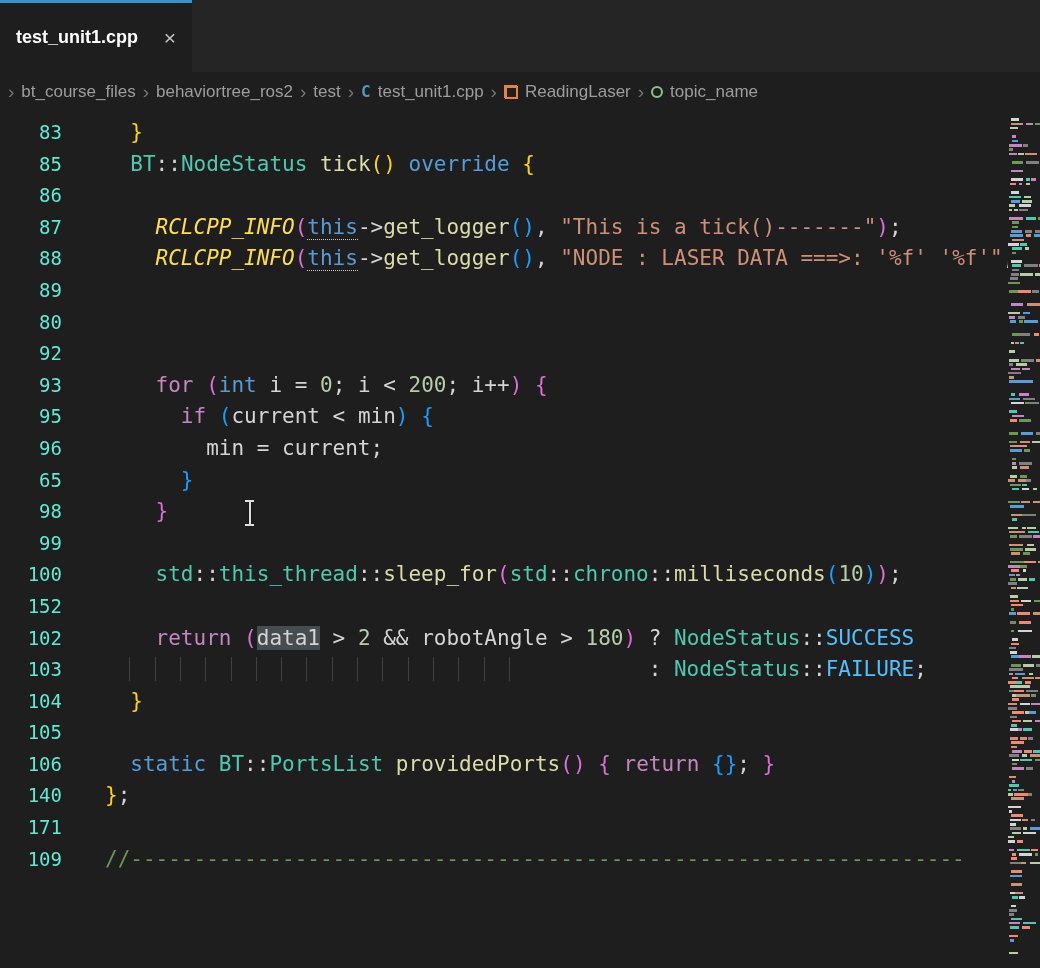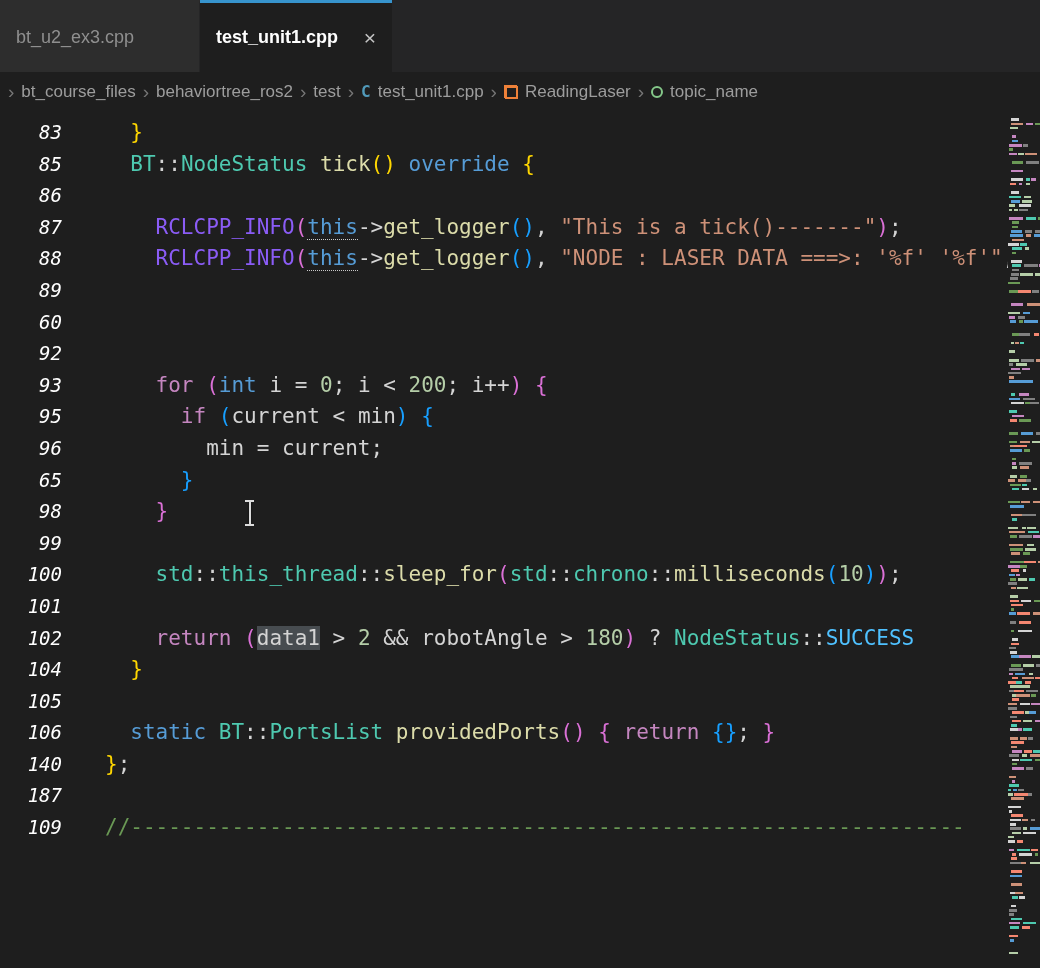--- a/index.html
+++ b/index.html
@@ -35,31 +35,31 @@
   .ic-cpp { color:#519aba; font-weight:bold; font-size:16px; font-family:"DejaVu Sans Mono", monospace; line-height:1; }
   .ic-class { position:relative; width:14px; height:14px; }
   .ic-class::before { content:""; position:absolute; left:0; top:0; width:9px; height:9px; border:2px solid #ee8139; }
   .ic-class::after  { content:""; position:absolute; right:0; bottom:0; width:9px; height:9px; border:2px solid #ee8139; background:#1e1e1e; }
   .ic-field { width:12px; height:12px; border:2px solid #84c889; border-radius:50%; }
 
   
   .editor { position:relative; height:856px; background:#1e1e1e; overflow:hidden; }
   .code { padding-top:5px; font-size:21px; }
   .line { display:flex; height:31.6px; line-height:31.6px; white-space:pre; }
-  .ln { flex:0 0 62px; text-align:right; color:#ffffff; font-size:19px;font-style:italic; }
+  .ln { flex:0 0 62px; text-align:right; color:#5eead4; font-size:19px; }
   .ltext { padding-left:43px; }
 
   .tk-tx { color:#d4d4d4; }
   .tk-kw { color:#c586c0; }
   .tk-ty { color:#569cd6; }
   .tk-cl { color:#4ec9b0; }
   .tk-fn { color:#dcdcaa; }
   .tk-st { color:#ce9178; }
   .tk-nu { color:#b5cea8; }
-  .tk-mc { color:#8b5cf6; }
+  .tk-mc { color:#fde047;font-style:italic; }
   .tk-cm { color:#6a9955; }
   .tk-en { color:#4fc1ff; }
   .tk-b1 { color:#ffd700; }
   .tk-b2 { color:#da70d6; }
   .tk-b3 { color:#179fff; }
   .tk-hl { background:#474c50; }
   .tk-ul { border-bottom:1px dotted #c9c9c9; }
   .tk-wsg {
     background-repeat:no-repeat;
     background-image:repeating-linear-gradient(to right, transparent 0 24.3px, #404040 24.3px 25.3px);
@@ -83,23 +83,20 @@
   }
   .ibeam::after {
     content:""; position:absolute; left:2px; right:2px; top:0; bottom:0;
     border-top:2px solid #dcdcdc; border-bottom:2px solid #dcdcdc;
   }
 </style>
 </head>
 <body>
 
 <div class="tabbar">
-  <div class="tab inactive">
-    <span>bt_u2_ex3.cpp</span>
-  </div>
   <div class="tab active">
     <span>test_unit1.cpp</span>
     <span class="tab-close">×</span>
   </div>
 </div>
 
 <div class="breadcrumb">
   <span class="bc-sep">›</span>
   <span class="bc-item">
     <span>bt_course_files</span>
@@ -130,36 +127,37 @@
 </div>
 
 <div class="editor">
   <div class="code">
       <div class="line"><span class="ln">83</span><span class="ltext"><span class="tk-tx">  </span><span class="tk-b1">}</span></span></div>
       <div class="line"><span class="ln">85</span><span class="ltext"><span class="tk-tx">  </span><span class="tk-cl">BT</span><span class="tk-tx">::</span><span class="tk-cl">NodeStatus</span><span class="tk-tx"> </span><span class="tk-fn">tick</span><span class="tk-b1">()</span><span class="tk-tx"> </span><span class="tk-ty">override</span><span class="tk-tx"> </span><span class="tk-b1">{</span></span></div>
       <div class="line"><span class="ln">86</span><span class="ltext"></span></div>
       <div class="line"><span class="ln">87</span><span class="ltext"><span class="tk-tx">    </span><span class="tk-mc">RCLCPP_INFO</span><span class="tk-b2">(</span><span class="tk-ty tk-ul">this</span><span class="tk-tx">-&gt;</span><span class="tk-fn">get_logger</span><span class="tk-b3">()</span><span class="tk-tx">, </span><span class="tk-st">"This is a tick()-------"</span><span class="tk-b2">)</span><span class="tk-tx">;</span></span></div>
       <div class="line"><span class="ln">88</span><span class="ltext"><span class="tk-tx">    </span><span class="tk-mc">RCLCPP_INFO</span><span class="tk-b2">(</span><span class="tk-ty tk-ul">this</span><span class="tk-tx">-&gt;</span><span class="tk-fn">get_logger</span><span class="tk-b3">()</span><span class="tk-tx">, </span><span class="tk-st">"NODE : LASER DATA ===&gt;: '%f' '%f'"</span><span class="tk-tx">, data1,</span></span></div>
       <div class="line"><span class="ln">89</span></div>
-      <div class="line"><span class="ln">60</span><span class="ltext"></span></div>
+      <div class="line"><span class="ln">80</span><span class="ltext"></span></div>
       <div class="line"><span class="ln">92</span></div>
       <div class="line"><span class="ln">93</span><span class="ltext"><span class="tk-tx">    </span><span class="tk-kw">for</span><span class="tk-tx"> </span><span class="tk-b2">(</span><span class="tk-ty">int</span><span class="tk-tx"> i = </span><span class="tk-nu">0</span><span class="tk-tx">; i &lt; </span><span class="tk-nu">200</span><span class="tk-tx">; i++</span><span class="tk-b2">)</span><span class="tk-tx"> </span><span class="tk-b2">{</span></span></div>
       <div class="line"><span class="ln">95</span><span class="ltext"><span class="tk-tx">      </span><span class="tk-kw">if</span><span class="tk-tx"> </span><span class="tk-b3">(</span><span class="tk-tx">current &lt; min</span><span class="tk-b3">)</span><span class="tk-tx"> </span><span class="tk-b3">{</span></span></div>
       <div class="line"><span class="ln">96</span><span class="ltext"><span class="tk-tx">        min = current;</span></span></div>
       <div class="line"><span class="ln">65</span><span class="ltext"><span class="tk-tx">      </span><span class="tk-b3">}</span></span></div>
       <div class="line"><span class="ln">98</span><span class="ltext"><span class="tk-tx">    </span><span class="tk-b2">}</span></span></div>
       <div class="line"><span class="ln">99</span><span class="ltext"></span></div>
       <div class="line"><span class="ln">100</span><span class="ltext"><span class="tk-tx">    </span><span class="tk-cl">std</span><span class="tk-tx">::</span><span class="tk-cl">this_thread</span><span class="tk-tx">::</span><span class="tk-fn">sleep_for</span><span class="tk-b2">(</span><span class="tk-cl">std</span><span class="tk-tx">::</span><span class="tk-cl">chrono</span><span class="tk-tx">::</span><span class="tk-fn">milliseconds</span><span class="tk-b3">(</span><span class="tk-nu">10</span><span class="tk-b3">)</span><span class="tk-b2">)</span><span class="tk-tx">;</span></span></div>
-      <div class="line"><span class="ln">101</span><span class="ltext"></span></div>
+      <div class="line"><span class="ln">152</span><span class="ltext"></span></div>
       <div class="line"><span class="ln">102</span><span class="ltext"><span class="tk-tx">    </span><span class="tk-kw">return</span><span class="tk-tx"> </span><span class="tk-b2">(</span><span class="tk-tx tk-hl">data1</span><span class="tk-tx"> &gt; </span><span class="tk-nu">2</span><span class="tk-tx"> &amp;&amp; robotAngle &gt; </span><span class="tk-nu">180</span><span class="tk-b2">)</span><span class="tk-tx"> ? </span><span class="tk-cl">NodeStatus</span><span class="tk-tx">::</span><span class="tk-en">SUCCESS</span></span></div>
+      <div class="line"><span class="ln">103</span><span class="ltext"><span class="tk-wsg tk-wsg33">                                           </span><span class="tk-tx">: </span><span class="tk-cl">NodeStatus</span><span class="tk-tx">::</span><span class="tk-en">FAILURE</span><span class="tk-tx">;</span></span></div>
       <div class="line"><span class="ln">104</span><span class="ltext"><span class="tk-tx">  </span><span class="tk-b1">}</span></span></div>
       <div class="line"><span class="ln">105</span><span class="ltext"></span></div>
       <div class="line"><span class="ln">106</span><span class="ltext"><span class="tk-tx">  </span><span class="tk-ty">static</span><span class="tk-tx"> </span><span class="tk-cl">BT</span><span class="tk-tx">::</span><span class="tk-cl">PortsList</span><span class="tk-tx"> </span><span class="tk-fn">providedPorts</span><span class="tk-b2">()</span><span class="tk-tx"> </span><span class="tk-b2">{</span><span class="tk-tx"> </span><span class="tk-kw">return</span><span class="tk-tx"> </span><span class="tk-b3">{}</span><span class="tk-tx">; </span><span class="tk-b2">}</span></span></div>
       <div class="line"><span class="ln">140</span><span class="ltext"><span class="tk-b1">}</span><span class="tk-tx">;</span></span></div>
-      <div class="line"><span class="ln">187</span><span class="ltext"></span></div>
+      <div class="line"><span class="ln">171</span><span class="ltext"></span></div>
       <div class="line"><span class="ln">109</span><span class="ltext"><span class="tk-cm">//------------------------------------------------------------------</span></span></div>
     </div>
   <div class="minimap">
       <div class="mm-row"></div>
       <div class="mm-row"><span class="mm-seg" style="width: 8.37969px; margin-left: 2.71369px; background: rgb(212, 212, 212);"></span></div>
       <div class="mm-row"><span class="mm-seg" style="width: 12.8093px; margin-left: 2.66084px; background: rgb(206, 145, 120);"></span><span class="mm-seg" style="width: 7.21727px; margin-left: 2.41455px; background: rgb(197, 134, 192);"></span><span class="mm-seg" style="width: 5.04356px; margin-left: 1.52367px; background: rgb(106, 153, 85);"></span></div>
       <div class="mm-row"><span class="mm-seg" style="width: 8.32067px; margin-left: 1.98456px; background: rgb(181, 206, 168);"></span></div>
       <div class="mm-row"></div>
       <div class="mm-row"><span class="mm-seg" style="width: 4.23301px; margin-left: 3.68238px; background: rgb(197, 134, 192);"></span></div>
       <div class="mm-row"><span class="mm-seg" style="width: 6.31233px; margin-left: 3.73284px; background: rgb(86, 156, 214);"></span></div>

